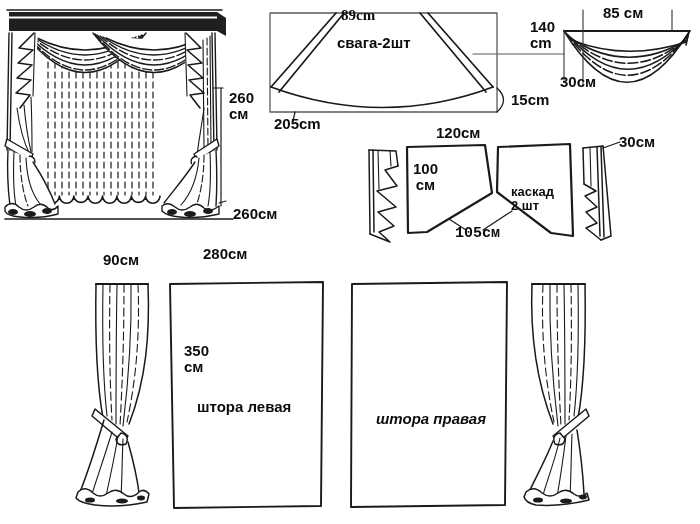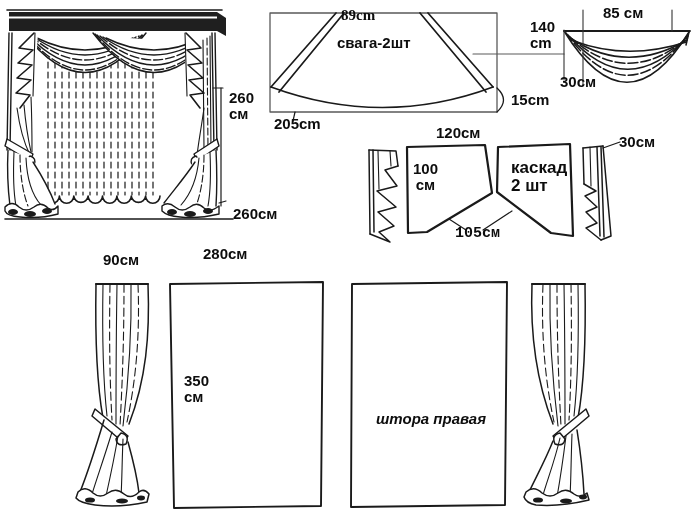--- a/index.html
+++ b/index.html
@@ -5,21 +5,21 @@
   html,body{margin:0;padding:0;background:#fff;}
   #stage{
     position:relative;width:700px;height:524px;background:#fff;overflow:hidden;
     font-family:"Liberation Sans","DejaVu Sans",sans-serif;
   }
   #art{position:absolute;left:0;top:0;}
   .lbl{
     position:absolute;font-weight:bold;font-size:15px;line-height:1.08;
     color:#0d0d0d;white-space:pre-line;letter-spacing:0px;
   }
-  .lbl-lg{font-size:17px;}
+  .lbl-lg{font-size:13px;margin-top:26px;}
 </style>
 </head>
 <body>
 
 <div id="stage">
 
   <svg id="art" width="700" height="524" viewBox="0 0 700 524" fill="none" stroke="#1a1a1a" stroke-width="1.4" stroke-linecap="round" stroke-linejoin="round">
 
     <g>
 
@@ -252,17 +252,18 @@
   <div class="lbl" style="left:436px;top:125px;">120см</div>
   <div class="lbl" style="left:413px;top:161px;text-align:center;">100
 см</div>
   <div class="lbl lbl-lg" style="left:511px;top:159px;">каскад
 2 шт</div>
   <div class="lbl" style="left:455px;top:226px;font-family:Liberation Mono, monospace;">105см</div>
   <div class="lbl" style="left:619px;top:134px;">30см</div>
 
   <div class="lbl" style="left:103px;top:246px;margin-top:6px;">90см</div>
   <div class="lbl" style="left:193px;top:246px;margin-left:10px;">280см</div>
-  <div class="lbl" style="left:184px;top:343px;margin-top:30px;">350
+  <div class="lbl" style="left:184px;top:343px;">350
 см</div>
+  <div class="lbl" style="left:197px;top:399px;">штора левая</div>
   <div class="lbl" style="left:376px;top:411px;font-style:italic;">штора правая</div>
 
 </div>
 
 </body></html>

